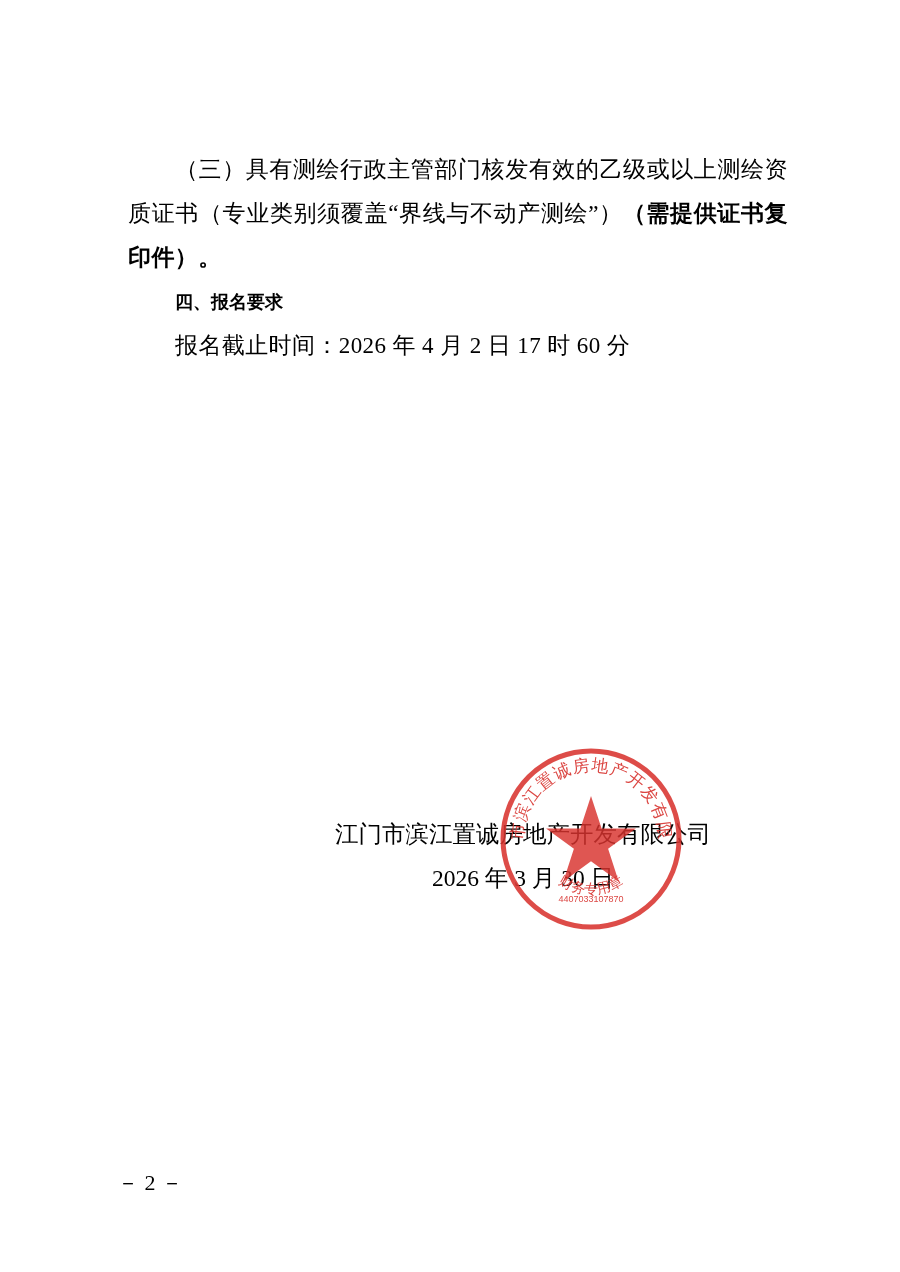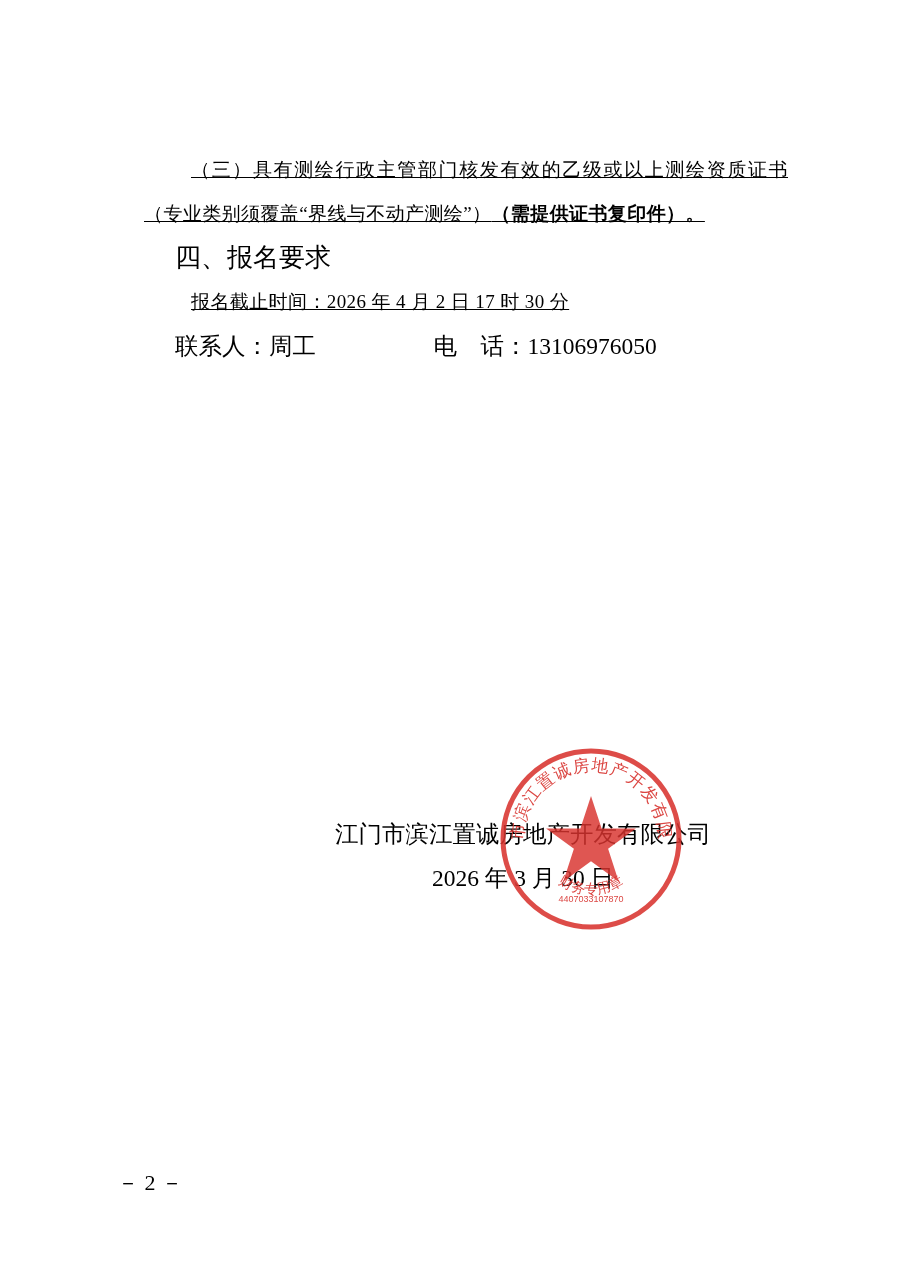--- a/index.html
+++ b/index.html
@@ -21,37 +21,36 @@
     width: 900px;
     height: 1272px;
   }
   .body-area {
     position: absolute;
     left: 128px;
     top: 148px;
     width: 660px;
   }
   p.para {
-    margin: 0 0 0 16px;
-    font-size: 19px;
+    margin: 0 0 0 0;
+    font-size: 23px;
     line-height: 44px;
     letter-spacing: 0.4px;
     text-align: justify;
     text-justify: inter-ideograph;
-    text-decoration: underline;
   }
   p.para.indent {
     text-indent: 47px;
   }
   .bold {
     font-weight: bold;
   }
   .heading {
-    font-weight: normal;
-    font-size: 26px;
+    font-weight: bold;
+    font-size: 18px;
     line-height: 44px;
     text-indent: 47px;
     margin: 0;
   }
   .contact-line {
     font-size: 23.5px;
     line-height: 44px;
     margin: 0;
     text-indent: 47px;
     white-space: pre;
@@ -114,24 +113,23 @@
 
 <div class="page">
 
   <div class="body-area">
 
     <p class="para indent"><span>（三）具有测绘行政主管部门核发有效的乙级或以上测绘资质证书（专业类别须覆盖“界线与不动产测绘”）</span><span class="bold">（需提供证书复印件）。</span></p>
 
 
     <p class="heading">四、报名要求</p>
 
-    <p class="para indent">报名截止时间：2026 年 4 月 2 日 17 时 30 分</p>
+    <p class="para indent">报名截止时间：2026 年 4 月 2 日 17 时 60 分</p>
 
 
-    <p class="contact-line"><span>联系人：</span><span>周工</span><span>　　　　　</span><span>电　话：</span><span>13106976050</span></p>
 
 
   </div>
 
   <div class="sign-block">
     <p class="sign-line">江门市滨江置诚房地产开发有限公司</p>
     <p class="sign-line">2026 年 3 月 30 日</p>
   </div>
 
   <div class="stamp">

